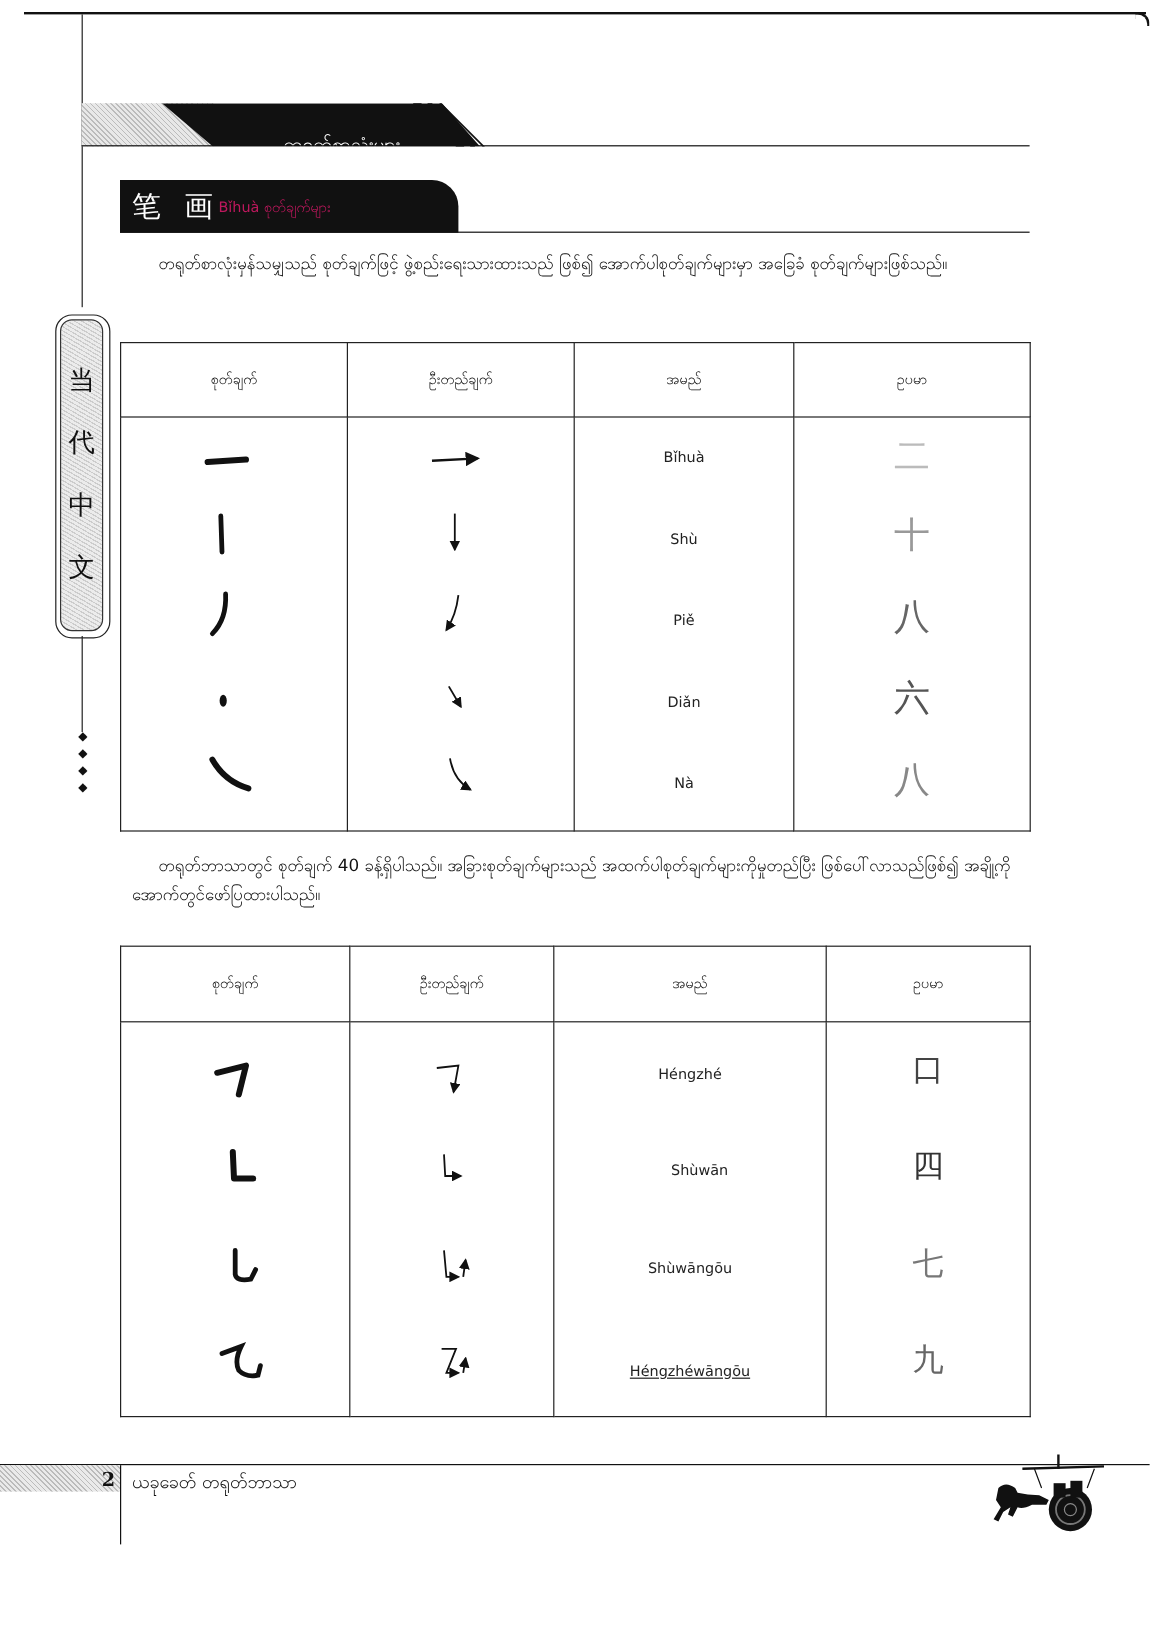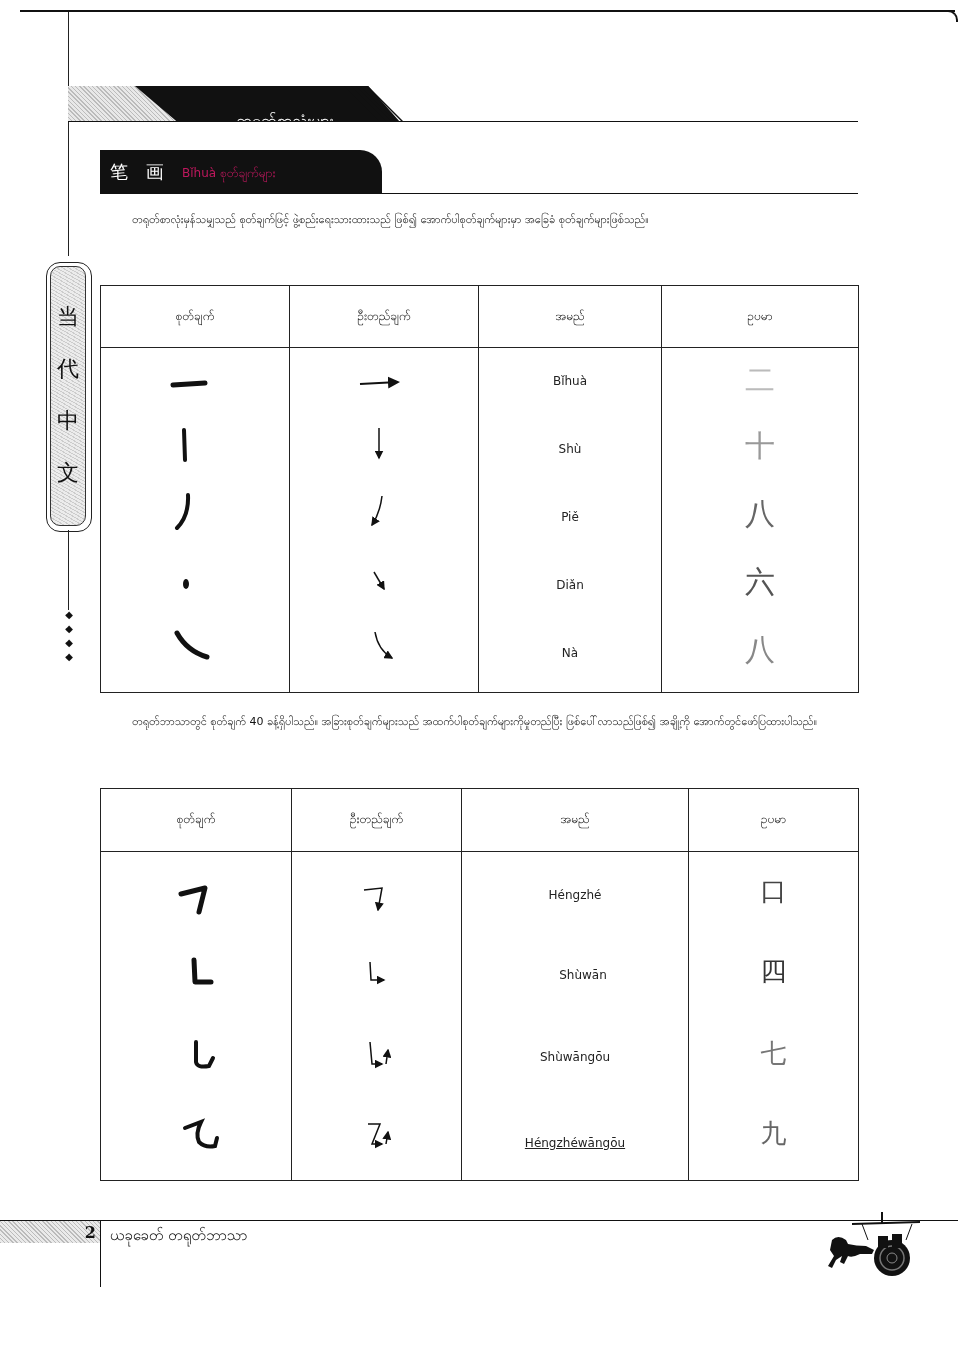--- a/index.html
+++ b/index.html
@@ -10,25 +10,25 @@
   .left-vline{left:68px;top:12px;width:1px;height:244px;background:#222;}
   .left-vline2{left:68px;top:530px;width:1px;height:80px;background:#222;}
   
   .band-gray{left:68px;top:86px;width:110px;height:36px;background:repeating-linear-gradient(45deg,#bbb 0 1px,#e8e8e8 1px 3px);}
   .band-black{left:135px;top:86px;width:265px;height:36px;background:#111;clip-path:polygon(0 0,88% 0,100% 100%,16% 100%);}
   .band-title{left:200px;top:105px;width:170px;height:32px;color:#fff;font-size:16px;line-height:32px;text-align:center;}
   .band-stripe{top:86px;height:36px;background:#111;transform:skewX(45deg);transform-origin:bottom left;}
   .band-rule{left:68px;top:121px;width:790px;height:1px;background:#111;}
   
   .sec-box{left:100px;top:150px;width:282px;height:44px;background:#111;border-top-right-radius:22px;}
-  .sec-cn{left:110px;top:154px;font-size:18px;color:#fff;line-height:36px;letter-spacing:6px;}
+  .sec-cn{left:110px;top:154px;font-size:24px;color:#fff;line-height:36px;letter-spacing:6px;}
   .sec-py{left:182px;top:158px;font-size:12px;color:#be185d;line-height:30px;}
   .sec-rule{left:100px;top:193px;width:758px;height:1px;background:#111;}
   
-  .para{left:110px;width:748px;font-size:11px;line-height:24px;text-indent:22px;color:#111;}
+  .para{left:110px;width:748px;font-size:14px;line-height:24px;text-indent:22px;color:#111;}
   
   table.strokes{position:absolute;border-collapse:collapse;table-layout:fixed;}
   table.strokes td, table.strokes th{border:1px solid #222;text-align:center;padding:0;font-weight:normal;}
   table.strokes th{font-size:12px;}
   .pinyin{font-size:12px;color:#222;}
   .example{font-size:30px;color:#222;font-family:"DejaVu Sans",sans-serif;}
   
   .side-tab{left:46px;top:262px;width:44px;height:268px;border:1.5px solid #222;border-radius:14px;}
   .side-inner{left:50px;top:266px;width:34px;height:258px;border:1px solid #333;border-radius:10px;background:repeating-linear-gradient(30deg,#ccc 0 1px,#ececec 1px 3px);}
   .side-char{left:50px;width:36px;text-align:center;font-size:22px;font-family:"DejaVu Serif",serif;}

